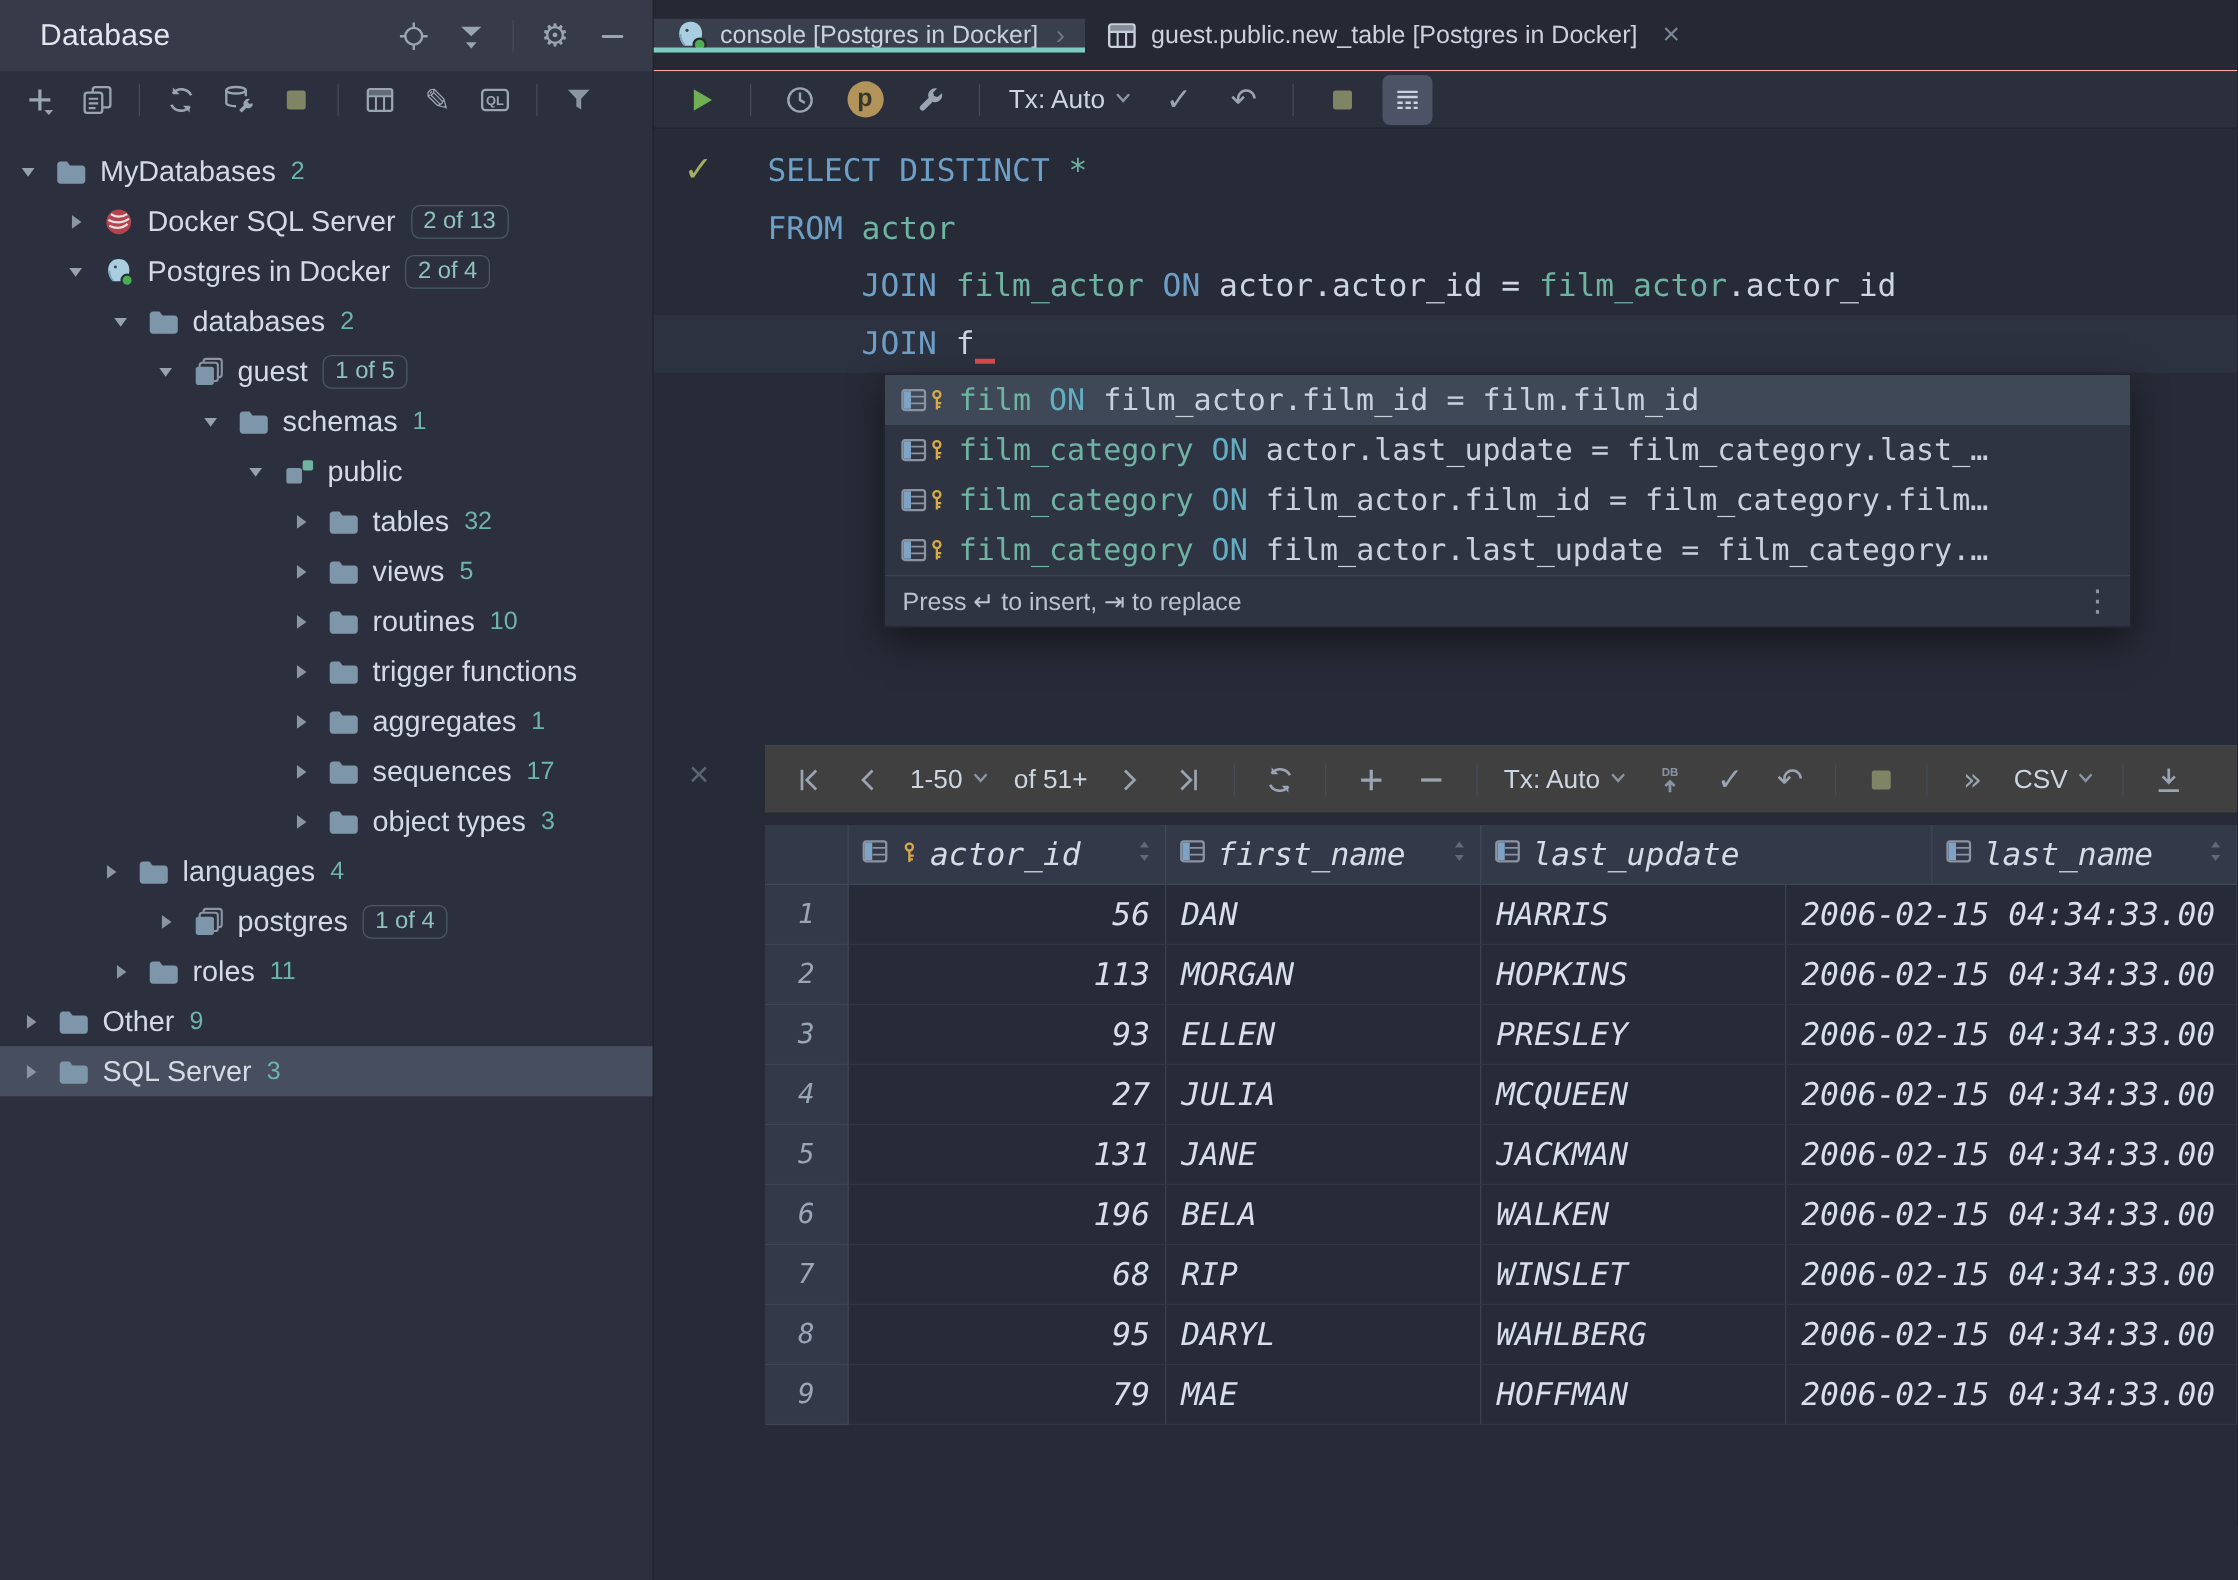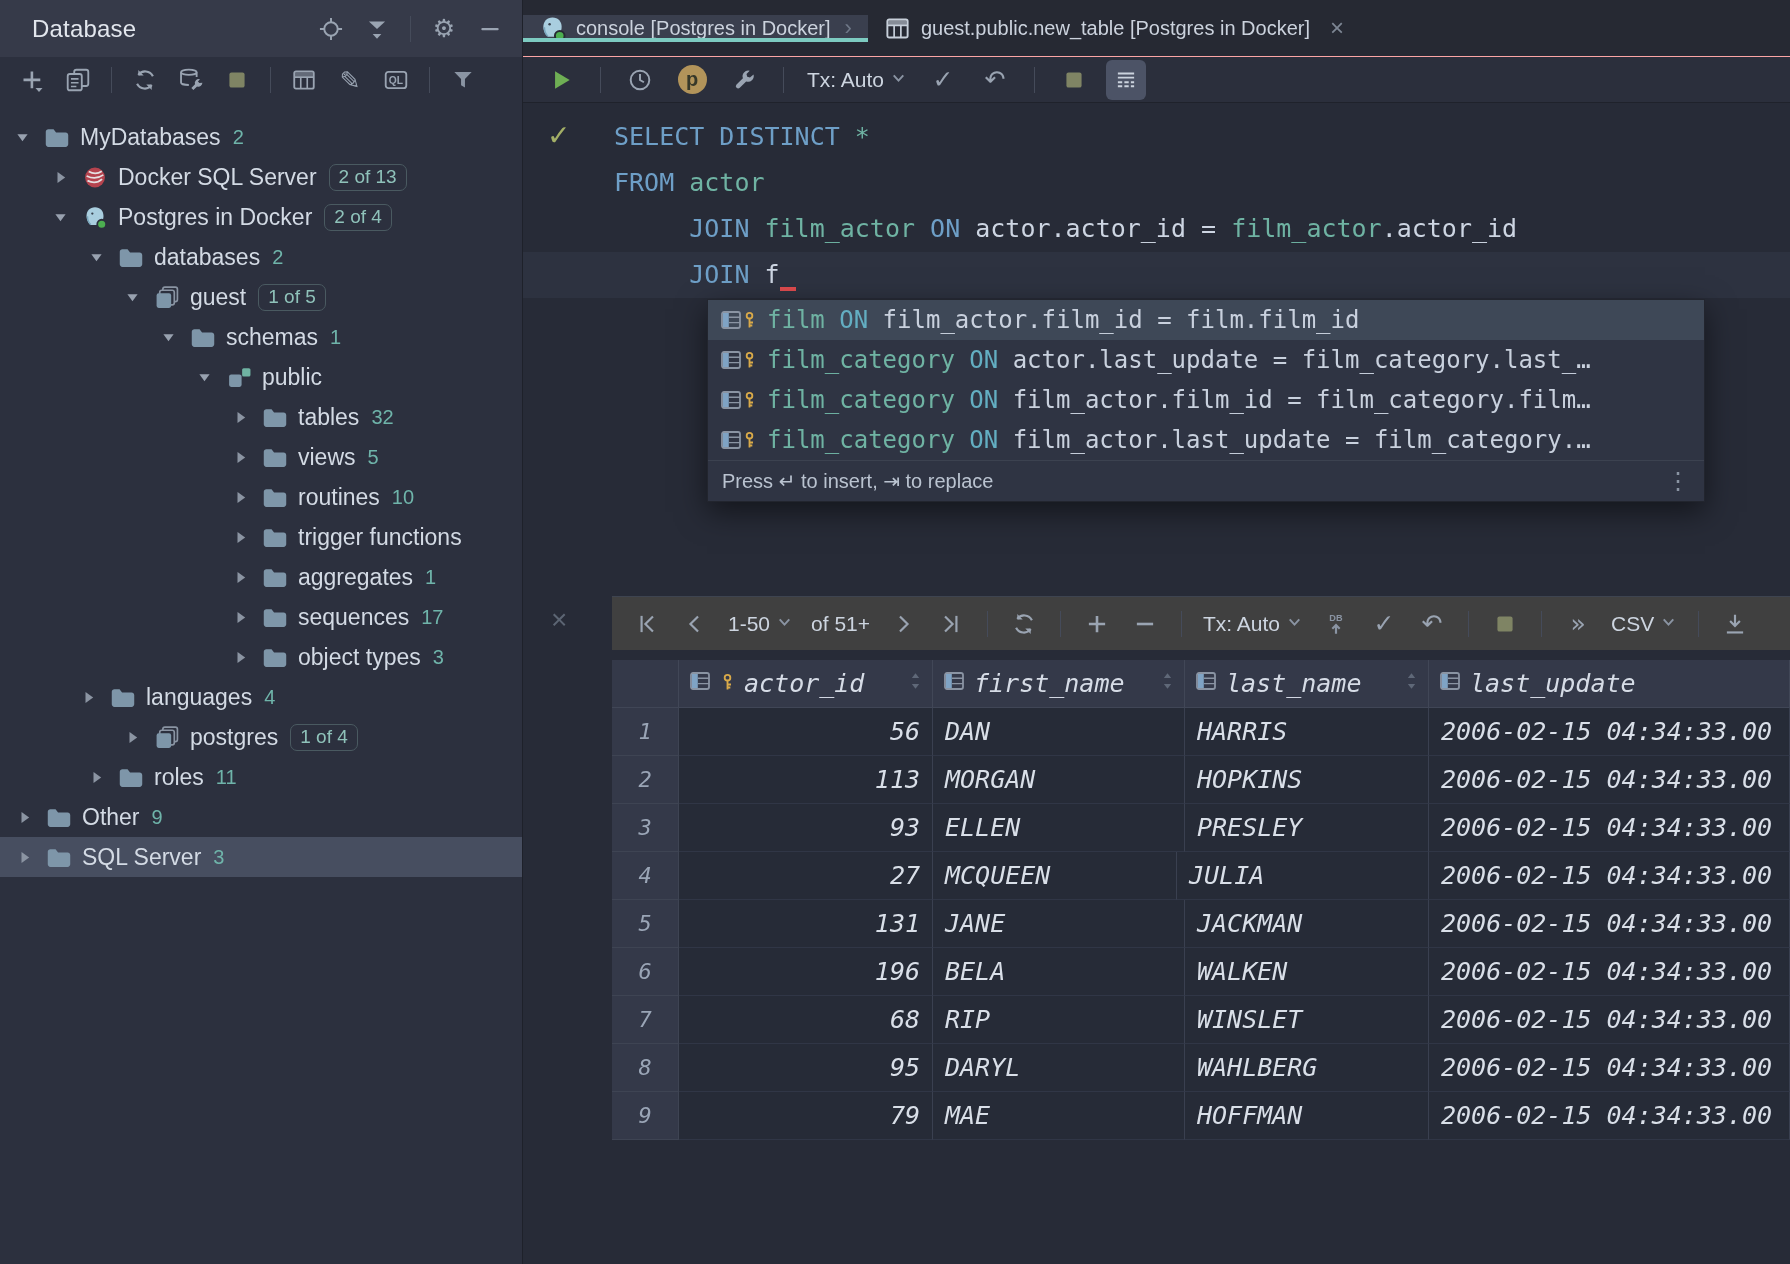--- a/index.html
+++ b/index.html
@@ -737,40 +737,40 @@
                   <rect x="2" y="3" width="18" height="16" rx="2" fill="none" stroke="#8A94A3" stroke-width="1.8"></rect>
                   <rect x="3" y="4" width="5.8" height="14" fill="#7FA3C4"></rect>
                   <path d="M9 8.2h11M9 13.6h11" stroke="#8A94A3" stroke-width="1.4"></path>
                 </svg></span>
               <span>first_name</span>
               <span class="sort"><svg width="13" height="22" viewBox="0 0 14 24">
                   <path d="M7 3.5l4 5.2H3z" fill="#5F6878"></path>
                   <path d="M7 20.5l-4-5.2h8z" fill="#5F6878"></path>
                 </svg></span>
             </div>
+            <div class="gh c3">
+              <span><svg width="22" height="22" viewBox="0 0 22 22">
+                  <rect x="2" y="3" width="18" height="16" rx="2" fill="none" stroke="#8A94A3" stroke-width="1.8"></rect>
+                  <rect x="3" y="4" width="5.8" height="14" fill="#7FA3C4"></rect>
+                  <path d="M9 8.2h11M9 13.6h11" stroke="#8A94A3" stroke-width="1.4"></path>
+                </svg></span>
+              <span>last_update</span>
+            </div>
             <div class="gh c2">
               <span><svg width="22" height="22" viewBox="0 0 22 22">
                   <rect x="2" y="3" width="18" height="16" rx="2" fill="none" stroke="#8A94A3" stroke-width="1.8"></rect>
                   <rect x="3" y="4" width="5.8" height="14" fill="#7FA3C4"></rect>
                   <path d="M9 8.2h11M9 13.6h11" stroke="#8A94A3" stroke-width="1.4"></path>
                 </svg></span>
               <span>last_name</span>
               <span class="sort"><svg width="13" height="22" viewBox="0 0 14 24">
                   <path d="M7 3.5l4 5.2H3z" fill="#5F6878"></path>
                   <path d="M7 20.5l-4-5.2h8z" fill="#5F6878"></path>
                 </svg></span>
             </div>
-            <div class="gh c3">
-              <span><svg width="22" height="22" viewBox="0 0 22 22">
-                  <rect x="2" y="3" width="18" height="16" rx="2" fill="none" stroke="#8A94A3" stroke-width="1.8"></rect>
-                  <rect x="3" y="4" width="5.8" height="14" fill="#7FA3C4"></rect>
-                  <path d="M9 8.2h11M9 13.6h11" stroke="#8A94A3" stroke-width="1.4"></path>
-                </svg></span>
-              <span>last_update</span>
-            </div>
           </div>
           <div class="grid-row">
             <div class="gc gut">1</div>
             <div class="gc c0 ra">56</div>
             <div class="gc c1">DAN</div>
             <div class="gc c2">HARRIS</div>
             <div class="gc c3">2006-02-15 04:34:33.00</div>
           </div>
           <div class="grid-row">
             <div class="gc gut">2</div>
@@ -782,22 +782,22 @@
           <div class="grid-row">
             <div class="gc gut">3</div>
             <div class="gc c0 ra">93</div>
             <div class="gc c1">ELLEN</div>
             <div class="gc c2">PRESLEY</div>
             <div class="gc c3">2006-02-15 04:34:33.00</div>
           </div>
           <div class="grid-row">
             <div class="gc gut">4</div>
             <div class="gc c0 ra">27</div>
+            <div class="gc c1">JULIA</div>
             <div class="gc c2">MCQUEEN</div>
-            <div class="gc c1">JULIA</div>
             <div class="gc c3">2006-02-15 04:34:33.00</div>
           </div>
           <div class="grid-row">
             <div class="gc gut">5</div>
             <div class="gc c0 ra">131</div>
             <div class="gc c1">JANE</div>
             <div class="gc c2">JACKMAN</div>
             <div class="gc c3">2006-02-15 04:34:33.00</div>
           </div>
           <div class="grid-row">

